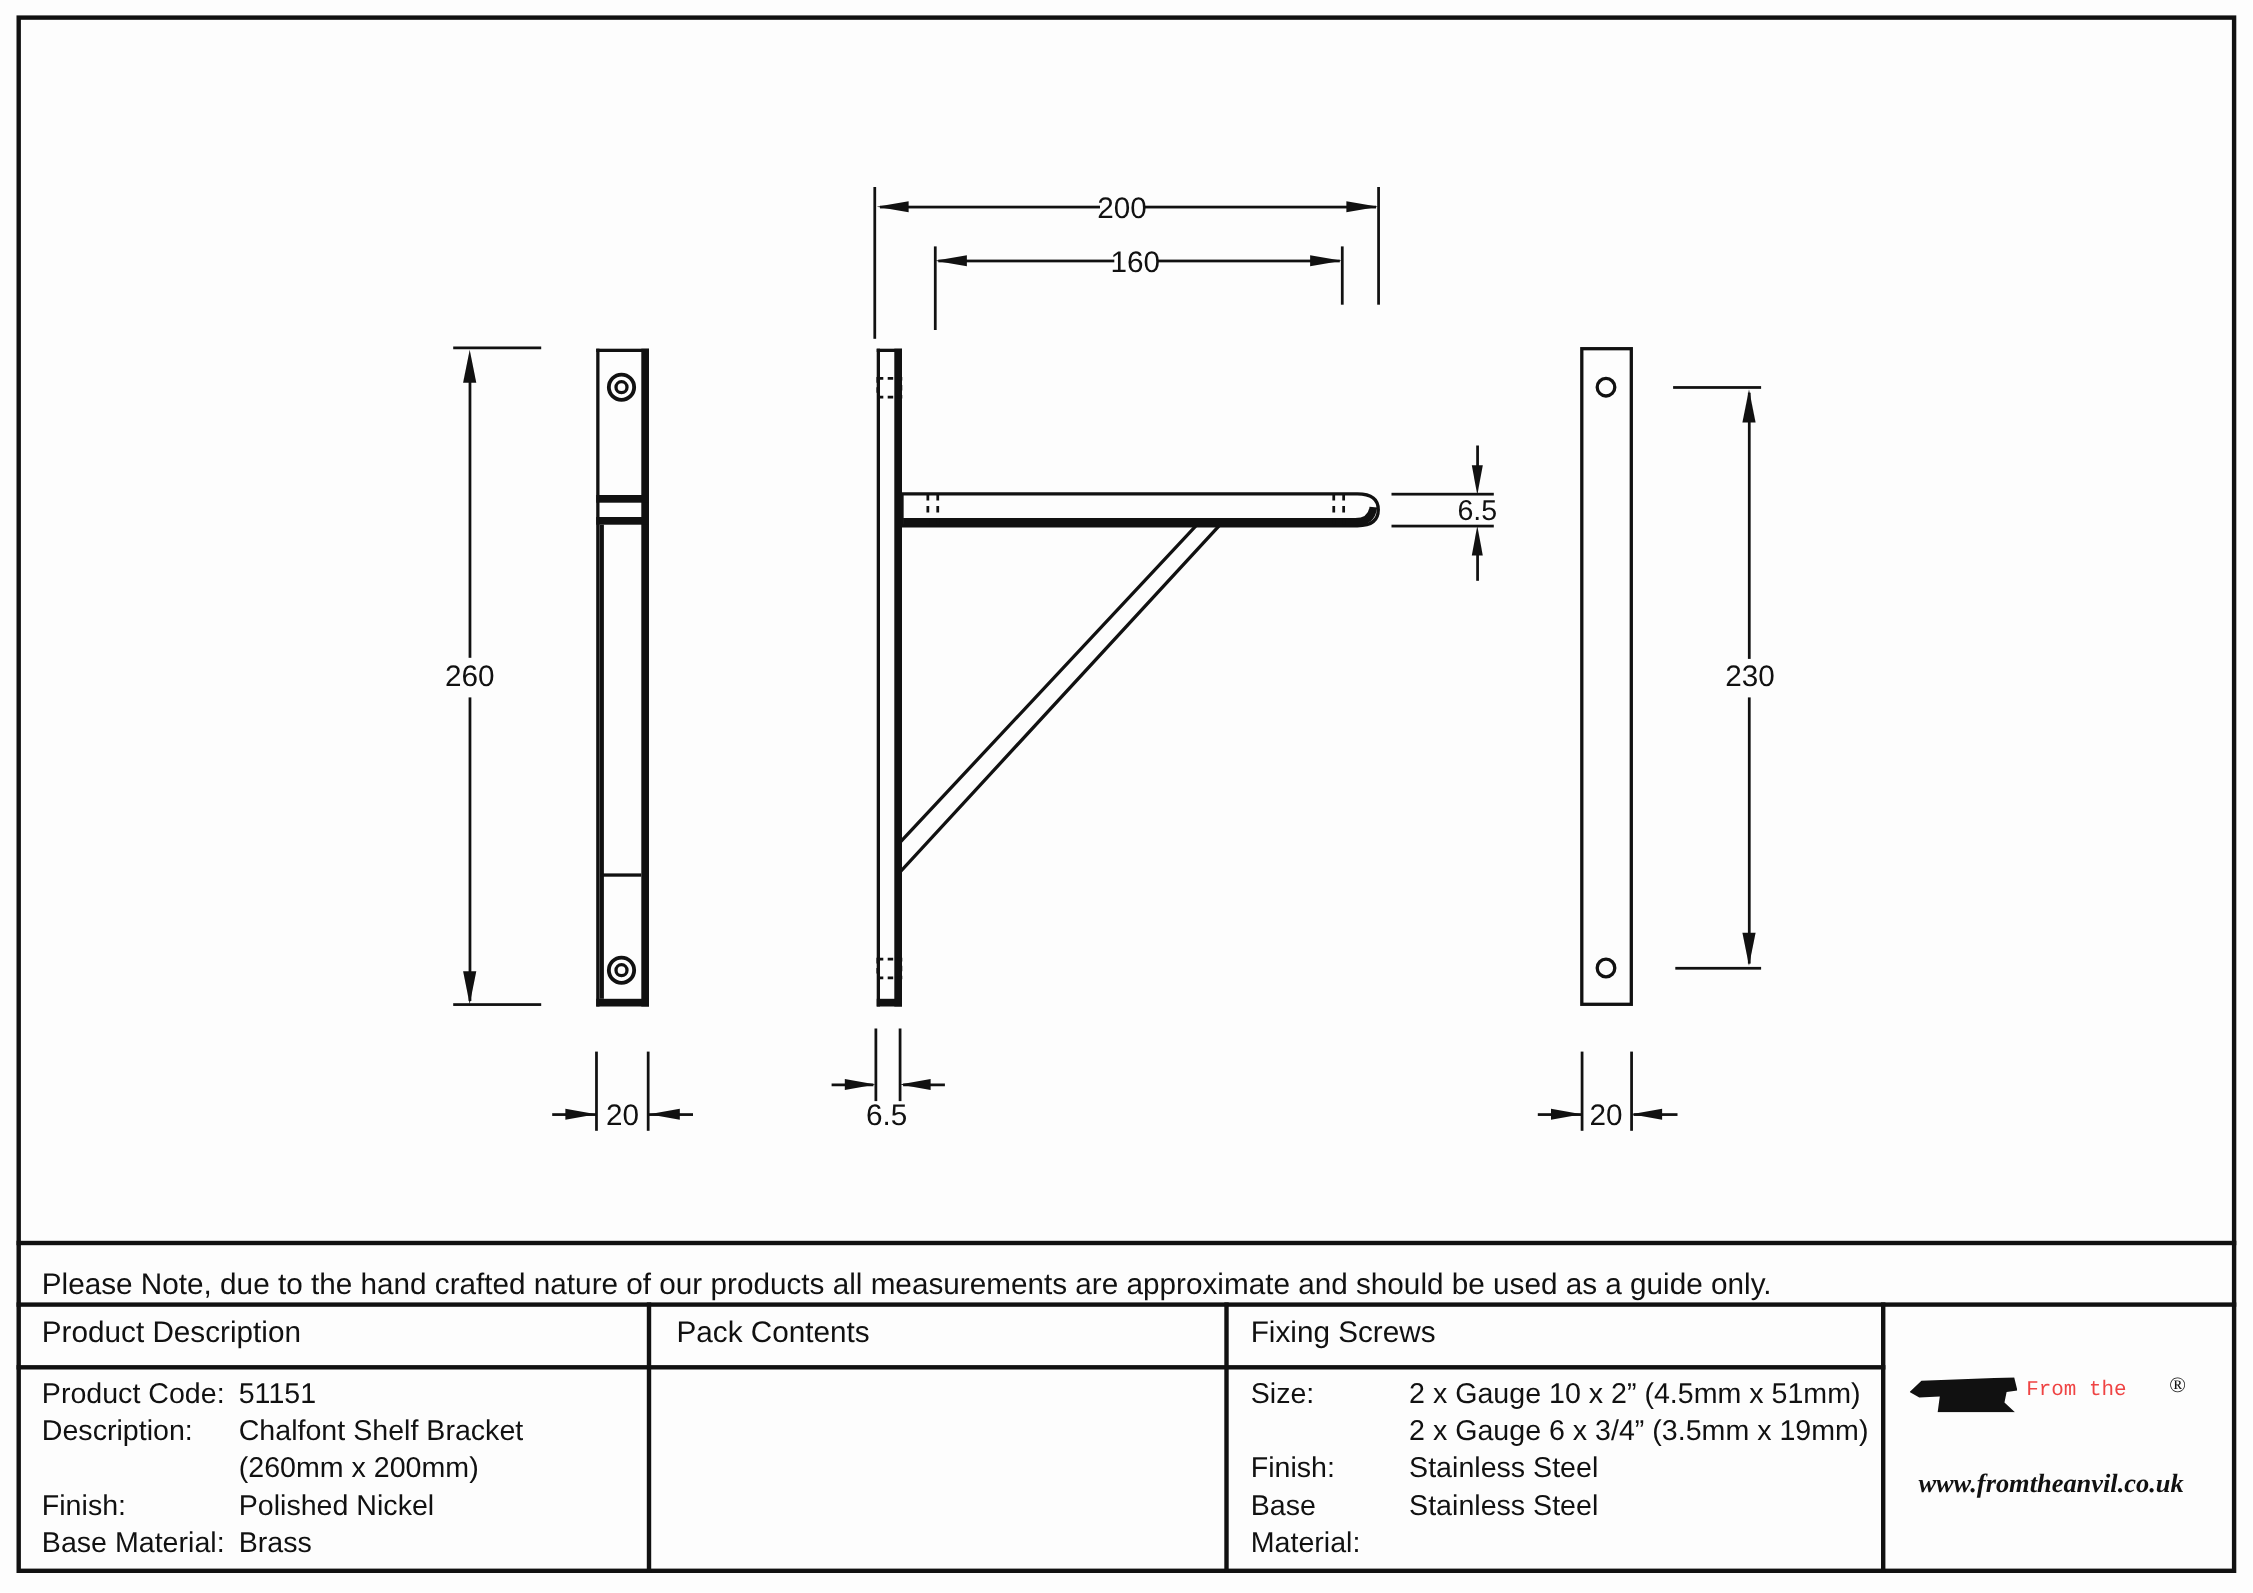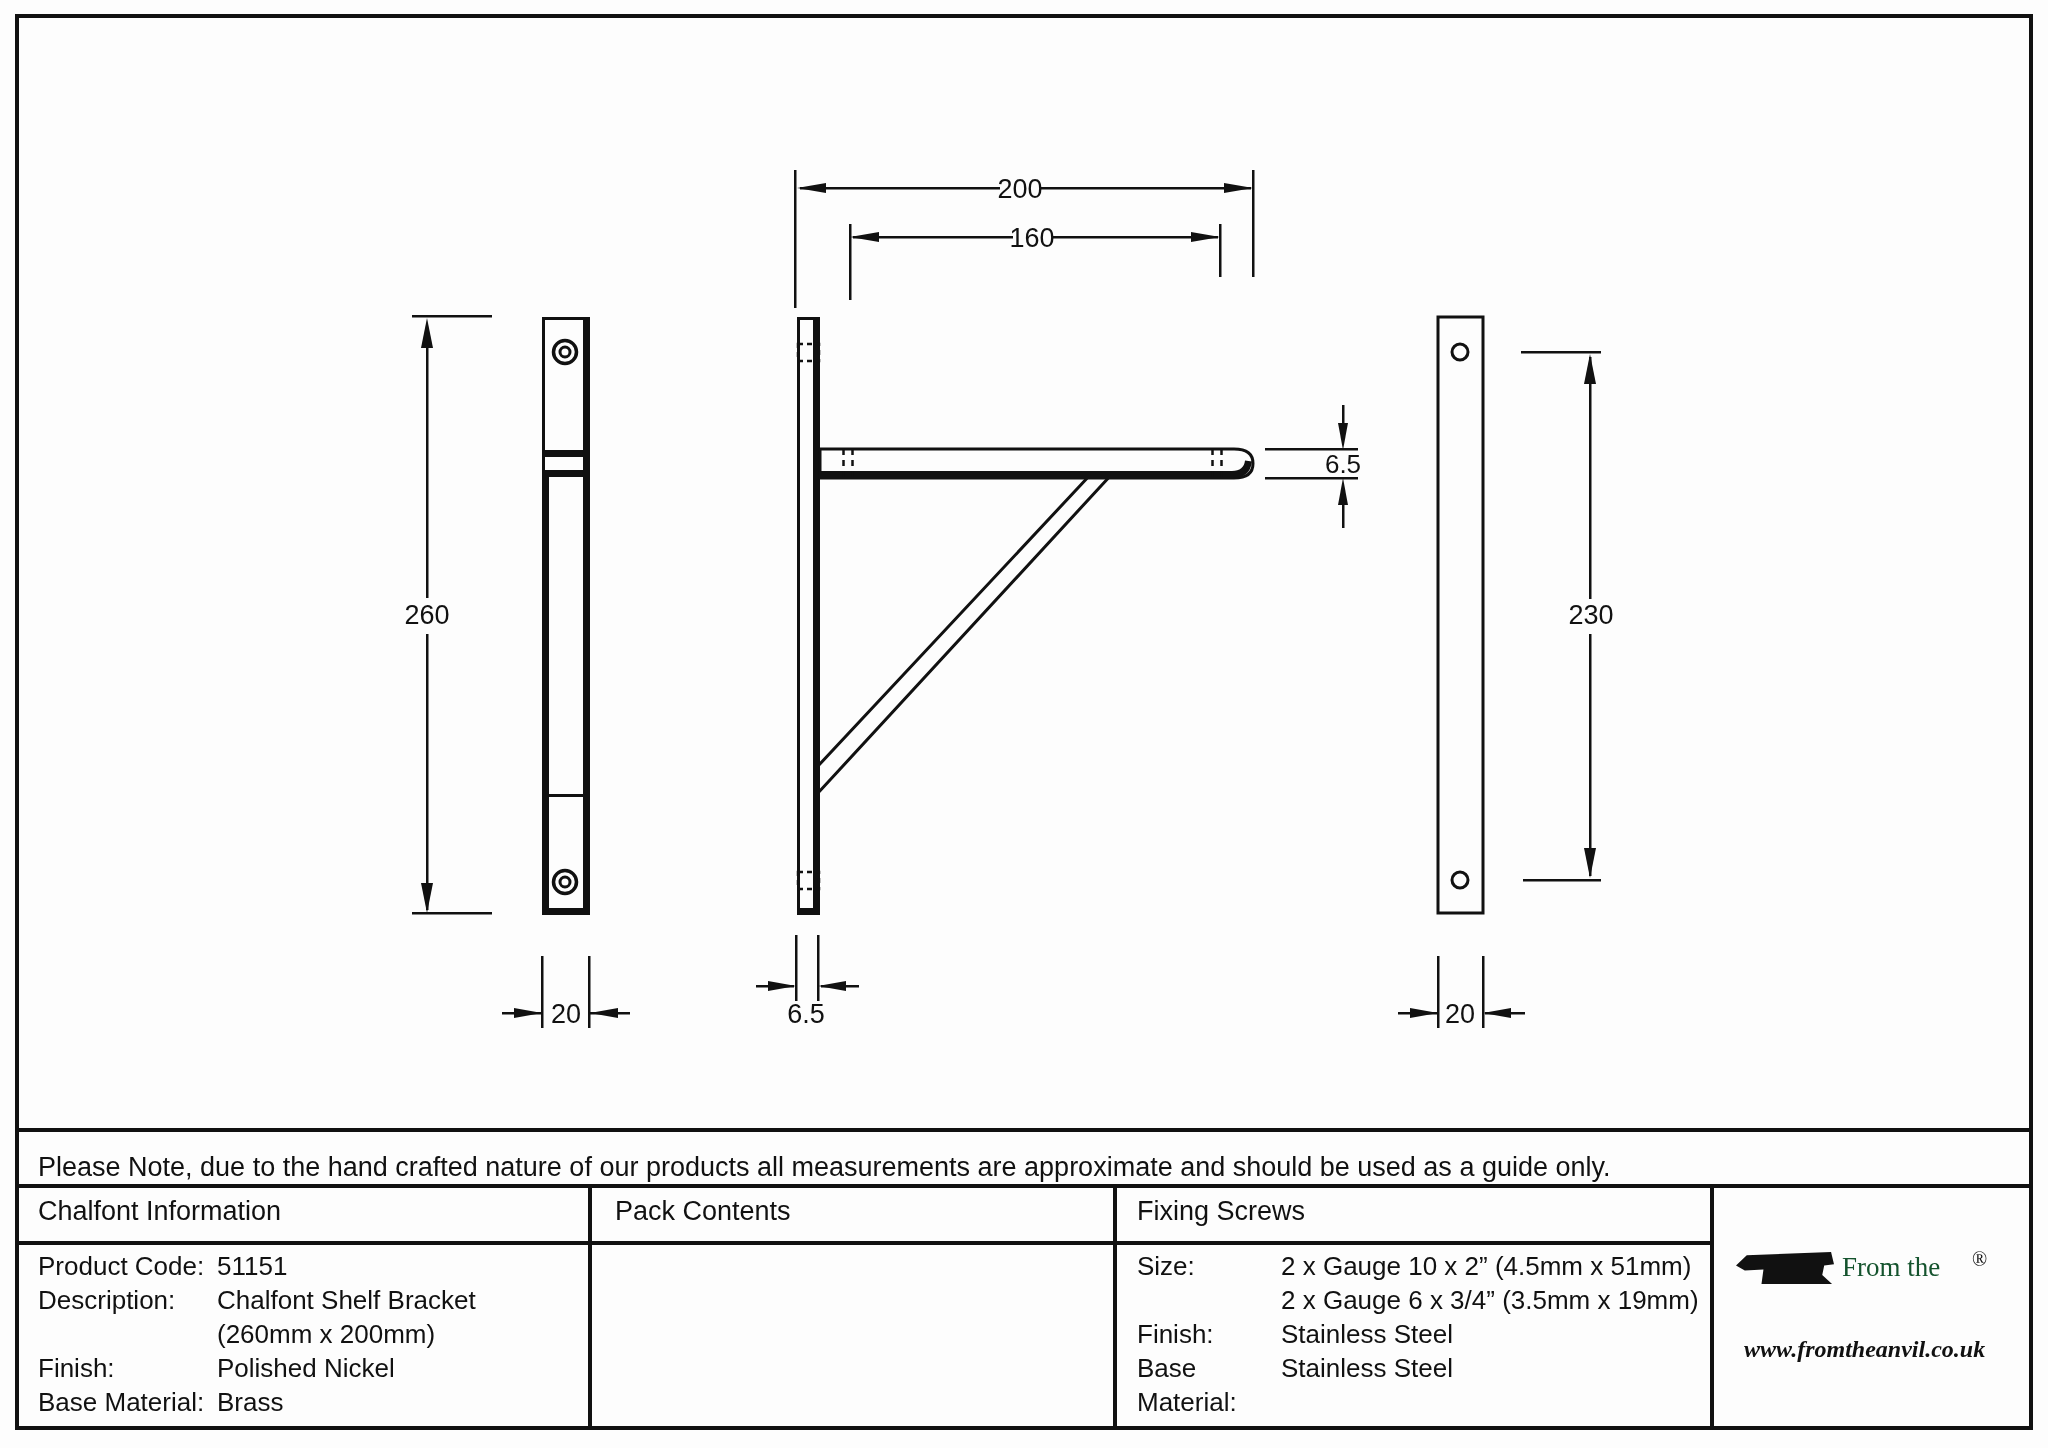--- a/index.html
+++ b/index.html
@@ -14,22 +14,22 @@
   .hdr{position:absolute;top:1196px;font-size:27px;}
   .cell{position:absolute;top:1249px;font-size:26px;line-height:34px;}
   .ln{display:flex;}
   .lbl{display:inline-block;}
   .pi .lbl{width:179px;}
   .fx .lbl{width:144px;}
   
   #logo{position:absolute;left:1714px;top:1188px;width:316px;height:238px;}
   .anvil-word{position:absolute;left:34px;top:48px;font-family:"Liberation Serif",serif;
               font-size:86px;font-weight:bold;letter-spacing:-2px;color:#111;line-height:1;}
-  .fromthe{position:absolute;left:128px;top:64px;font-family:Liberation Serif, serif;
-           font-size:27px;color:#14532d;}
+  .fromthe{position:absolute;left:128px;top:64px;font-family:Liberation Mono, monospace;
+           font-size:19px;color:#ef4444;}
   .regmark{position:absolute;left:258px;top:60px;font-family:"Liberation Serif",serif;
            font-size:20px;color:#111;}
   .website{position:absolute;left:30px;top:148px;width:256px;text-align:left;
            font-family:"Liberation Serif",serif;font-style:italic;font-weight:bold;
            font-size:24px;color:#111;}
   .anvil-icon{position:absolute;left:22px;top:64px;width:98px;height:32px;background:#111;
       clip-path:polygon(0% 42%,11% 10%,97% 0%,100% 38%,90% 42%,88% 72%,98% 100%,26% 100%,28% 55%,9% 58%);}
 </style>
 </head>
 <body>
@@ -171,21 +171,21 @@
 
   <div class="bline" style="left:15px;top:1128px;width:2018px;height:4px;"></div>
   <div class="bline" style="left:15px;top:1184px;width:2018px;height:4px;"></div>
   <div class="bline" style="left:15px;top:1241px;width:1699px;height:4px;"></div>
   <div class="bline" style="left:588px;top:1184px;width:4px;height:246px;"></div>
   <div class="bline" style="left:1113px;top:1184px;width:4px;height:246px;"></div>
   <div class="bline" style="left:1710px;top:1184px;width:4px;height:246px;"></div>
 
   <div class="note-text">Please Note, due to the hand crafted nature of our products all measurements are approximate and should be used as a guide only.</div>
 
-  <div class="hdr" style="left:38px;">Chalfont Information</div>
+  <div class="hdr" style="left:38px;">Product Description</div>
   <div class="hdr" style="left:615px;">Pack Contents</div>
   <div class="hdr" style="left:1137px;">Fixing Screws</div>
 
   <div class="cell pi" style="left:38px;">
     <div class="ln">
       <span class="lbl">Product Code:</span>
       <span>51151</span>
     </div>
     <div class="ln">
       <span class="lbl">Description:</span>

